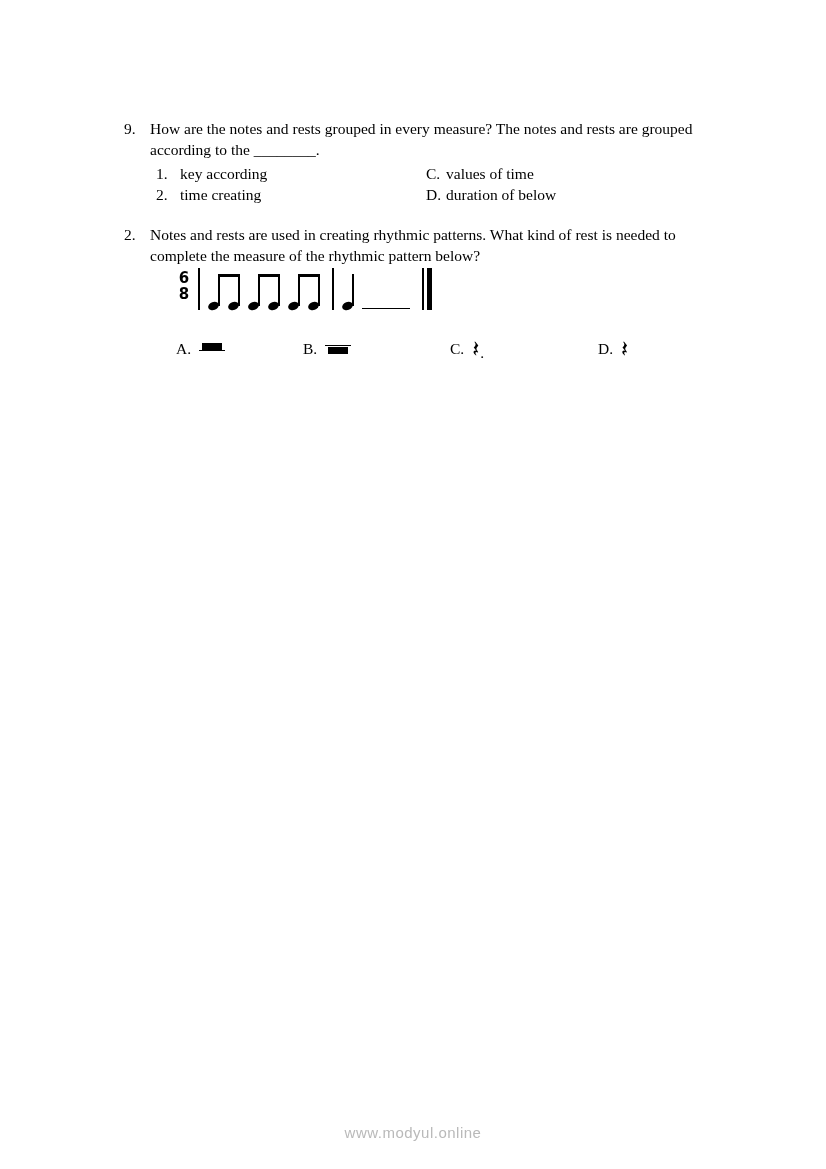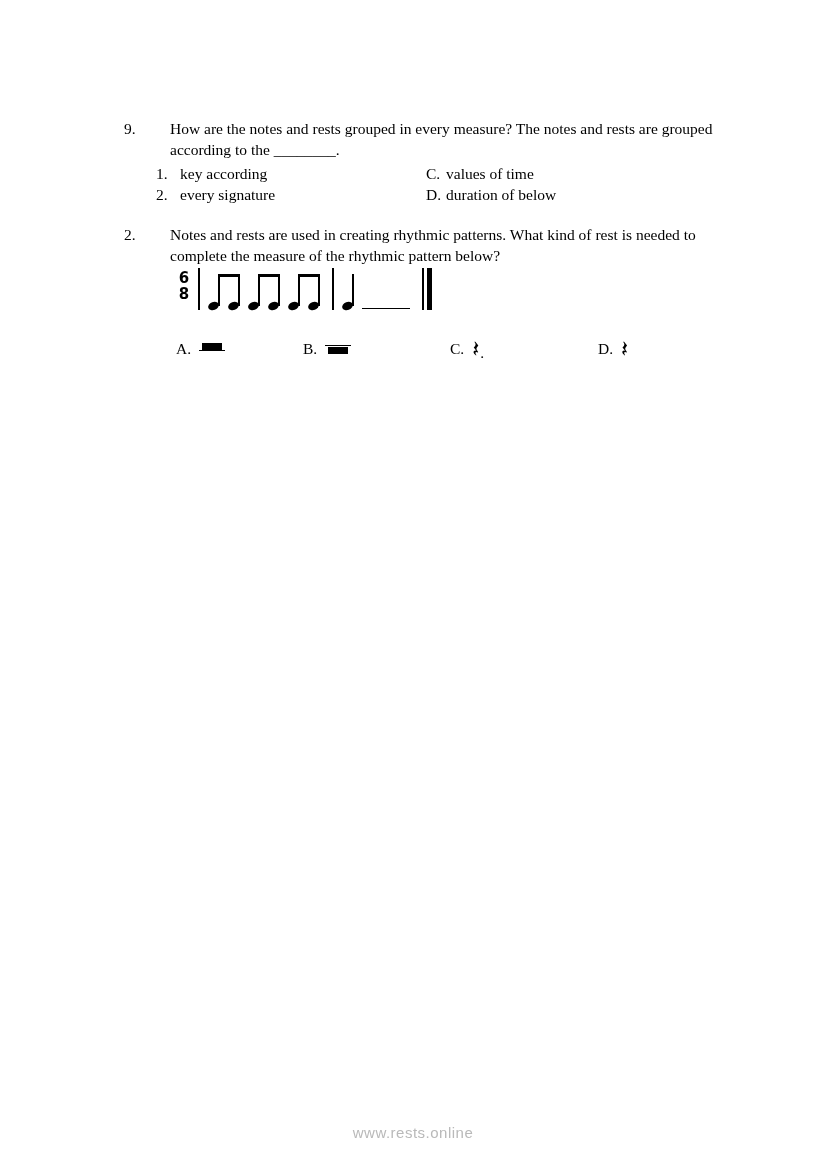--- a/index.html
+++ b/index.html
@@ -37,21 +37,20 @@
     width: 26px;
     flex: 0 0 26px;
     font-size: 15.5px;
     line-height: 21px;
     text-align: left;
   }
   .q-text {
     font-size: 15.5px;
     line-height: 21px;
     text-align: left;
-    margin-left: 20px;
   }
 
   
   #q9 { top: 118px; }
   #q9 .q-body { width: 596px; }
 
   
   .opts9 {
     margin-top: 3px;
     margin-left: 32px;
@@ -236,21 +235,21 @@
       <div class="opt-left">
         <span class="opt-marker">1.</span>
         <span>key according</span>
       </div>
       <div class="opt-left">
         <span class="opt-marker-r">C.</span>
         <span>values of time</span>
       </div>
       <div class="opt-left">
         <span class="opt-marker">2.</span>
-        <span>every signature</span>
+        <span>time creating</span>
       </div>
       <div class="opt-left">
         <span class="opt-marker-r">D.</span>
         <span>duration of below</span>
       </div>
     </div>
   </div>
 
   <div class="question" id="q10">
     <div class="q-row">
@@ -332,15 +331,15 @@
       <span class="rest-quarter">𝄽</span>
       <span class="dot">.</span>
     </div>
 
     <div class="choice" style="left:422px; top:0px;">
       <span class="lbl">D.</span>
       <span class="rest-quarter">𝄽</span>
     </div>
   </div>
 
-  <div class="watermark">www.rests.online</div>
+  <div class="watermark">www.modyul.online</div>
 
 </div>
 
 </body></html>

